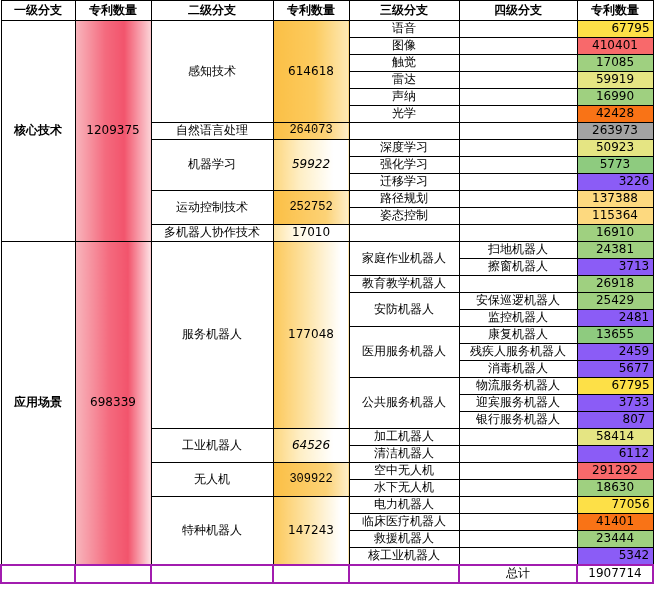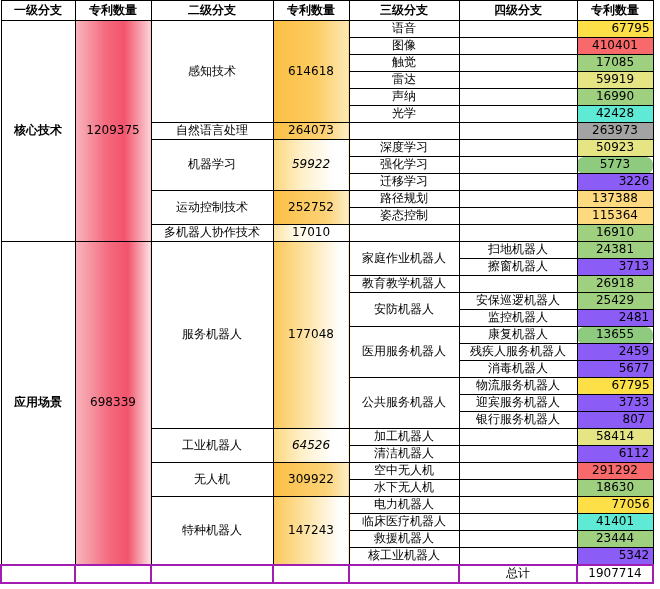--- a/index.html
+++ b/index.html
@@ -45,39 +45,40 @@
     background:linear-gradient(to right,#f8b6bd 0%,#f46a7e 40%,#f2546c 65%,#fbd2d6 100%);
   }
   .grad-app{
     background:linear-gradient(to right,#f8b6bd 0%,#f46a7e 45%,#f2546c 70%,#fde1e4 100%);
   }
   .grad-orange-lg{
     background:linear-gradient(to right,#fbbf45 0%,#fccb5f 55%,#fde9b5 100%);
   }
   .grad-orange-md{
     background:linear-gradient(to right,#fbbf45 0%,#fcd276 70%,#fdeec9 100%);
+    font-family:Liberation Mono, monospace;
   }
   .grad-orange-sm{
     background:linear-gradient(to right,#fcc85a 0%,#fde4a8 45%,#ffffff 90%);
   }
   .grad-orange-xs{
     background:linear-gradient(to right,#fdd67e 0%,#feeec4 35%,#ffffff 80%);
     font-style:italic;
   }
   .grad-orange-xxs{
     background:linear-gradient(to right,#fee3a2 0%,#fff6de 25%,#ffffff 65%);
   }
   .g-red{background:#f8696b;}
   .g-orange{background:#a3a3a3;margin-top:12px;}
   .g-yellow{background:#fde047;padding-left:33px;}
   .g-yellow2{background:#fdd97f;}
   .g-ylgreen{background:#e5e583;}
-  .g-lgreen{background:#5eead4;margin-top:28px;}
+  .g-lgreen{background:#f97316;margin-top:28px;}
   .g-green{background:#9fd080;margin-top:14px;}
-  .g-green2{background:#8ecb7f;border-radius:7px;}
+  .g-green2{background:#8ecb7f;}
   .g-green3{background:#8b5cf6;padding-left:40px;}
   .total-row td{border:2px solid #a21caf;}
   .nb{border:none;}
   .bold{font-weight:bold;}
 </style>
 </head>
 <body>
 
 <table>
   <colgroup>

